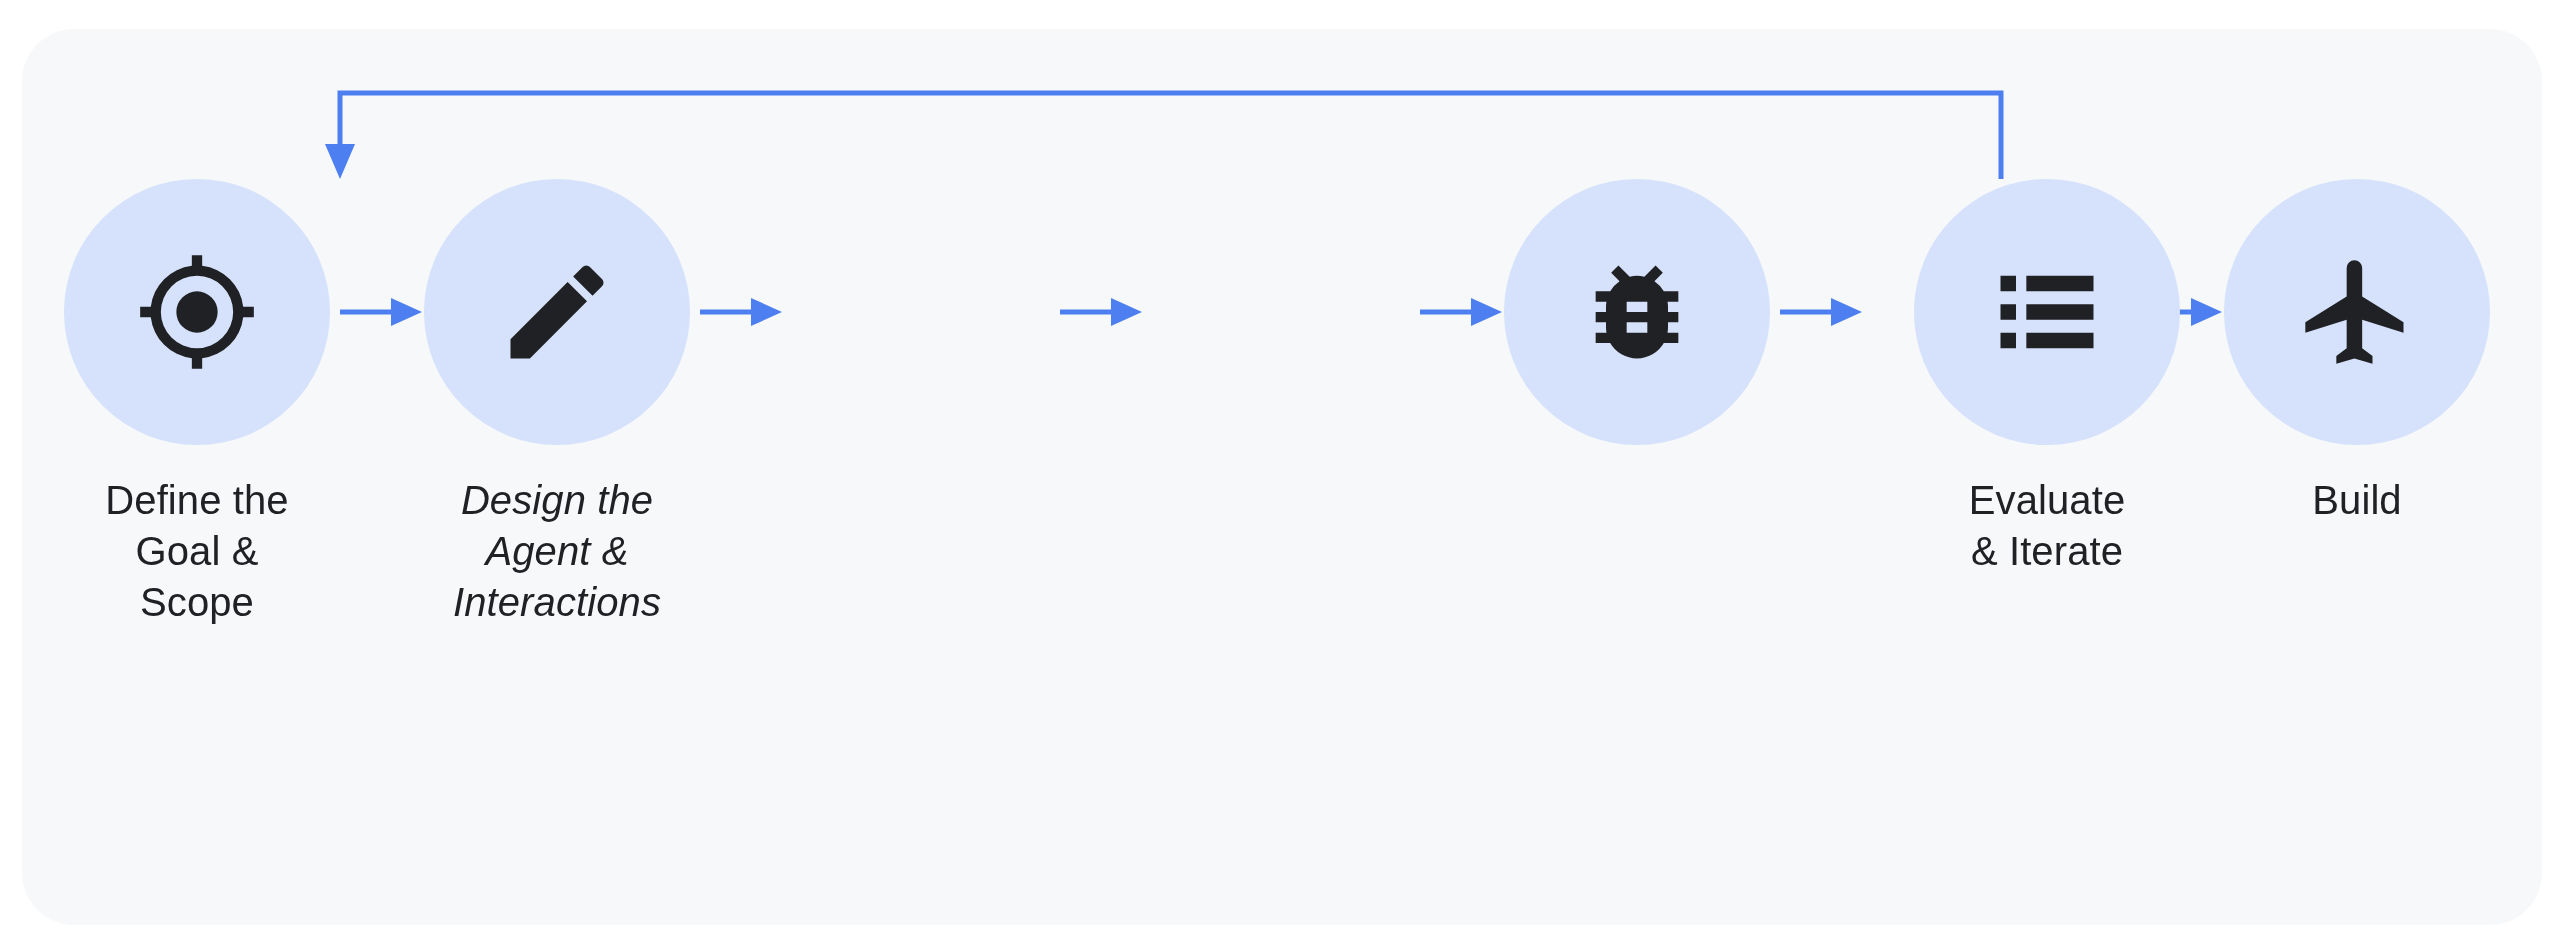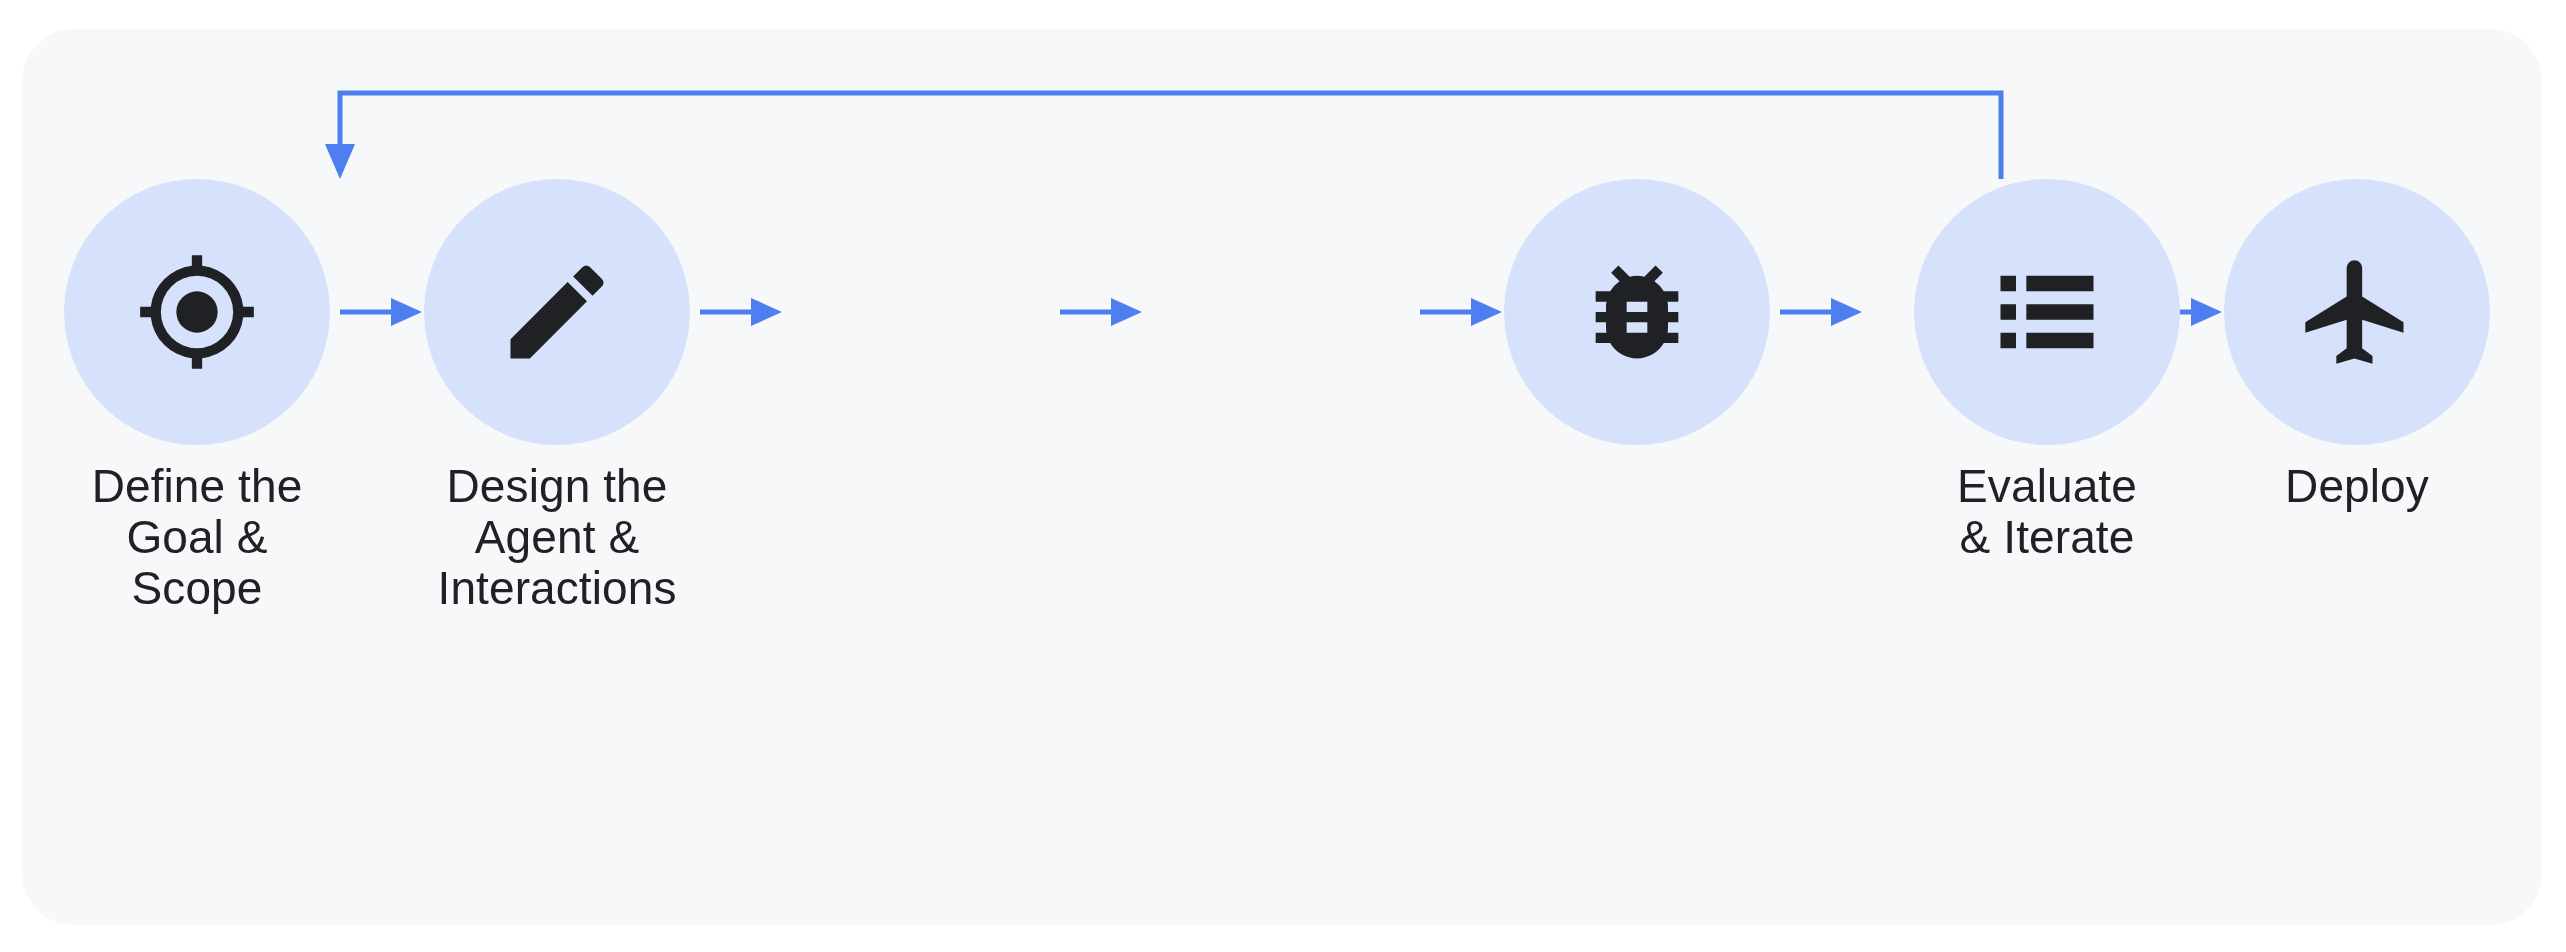--- a/index.html
+++ b/index.html
@@ -52,22 +52,22 @@
   }
 
   .stage-circle svg {
     width: 124px;
     height: 124px;
     display: block;
     fill: #202124;
   }
 
   .stage-label {
-    margin-top: 16px;
-    font-size: 46px;
+    margin-top: 30px;
+    font-size: 40px;
     line-height: 51px;
     color: #202124;
     letter-spacing: 0.1px;
     white-space: pre-line;
   }
 
   
   #connector-layer {
     position: absolute;
     left: 0;
@@ -131,21 +131,21 @@
           <svg viewBox="0 0 24 24" aria-hidden="true">
             <path d="M12 8a4 4 0 1 0 0 8 4 4 0 0 0 0-8zm8.94 3A9.01 9.01 0 0 0 13 3.06V1h-2v2.06A9.01 9.01 0 0 0 3.06 11H1v2h2.06A9.01 9.01 0 0 0 11 20.94V23h2v-2.06A9.01 9.01 0 0 0 20.94 13H23v-2h-2.06zM12 19a7 7 0 1 1 0-14 7 7 0 0 1 0 14z"></path>
           </svg>
         </span>
       </div>
       <div class="stage-label">Define the
 Goal &amp;
 Scope</div>
     </div>
 
-    <div class="stage" style="left:402px;">
+    <div class="stage" style="left:402px;font-style:italic;">
       <div class="stage-circle">
         <span>
           <svg viewBox="0 0 24 24" aria-hidden="true">
             <path d="M3 17.25V21h3.75L17.81 9.94l-3.75-3.75L3 17.25zM20.71 7.04a1 1 0 0 0 0-1.41l-2.34-2.34a1 1 0 0 0-1.41 0l-1.83 1.83 3.75 3.75 1.83-1.83z"></path>
           </svg>
         </span>
       </div>
       <div class="stage-label">Design the
 Agent &amp;
 Interactions</div>
@@ -176,17 +176,17 @@
     </div>
 
     <div class="stage" style="left:2202px;">
       <div class="stage-circle">
         <span>
           <svg viewBox="0 0 24 24" aria-hidden="true">
             <path d="M21 16v-2l-8-5V3.5a1.5 1.5 0 0 0-3 0V9l-8 5v2l8-2.5V19l-2 1.5V22l3.5-1 3.5 1v-1.5L13 19v-5.5L21 16z"></path>
           </svg>
         </span>
       </div>
-      <div class="stage-label">Deploy</div>
+      <div class="stage-label">Build</div>
     </div>
 
   </div>
 </div>
 
 </body></html>

